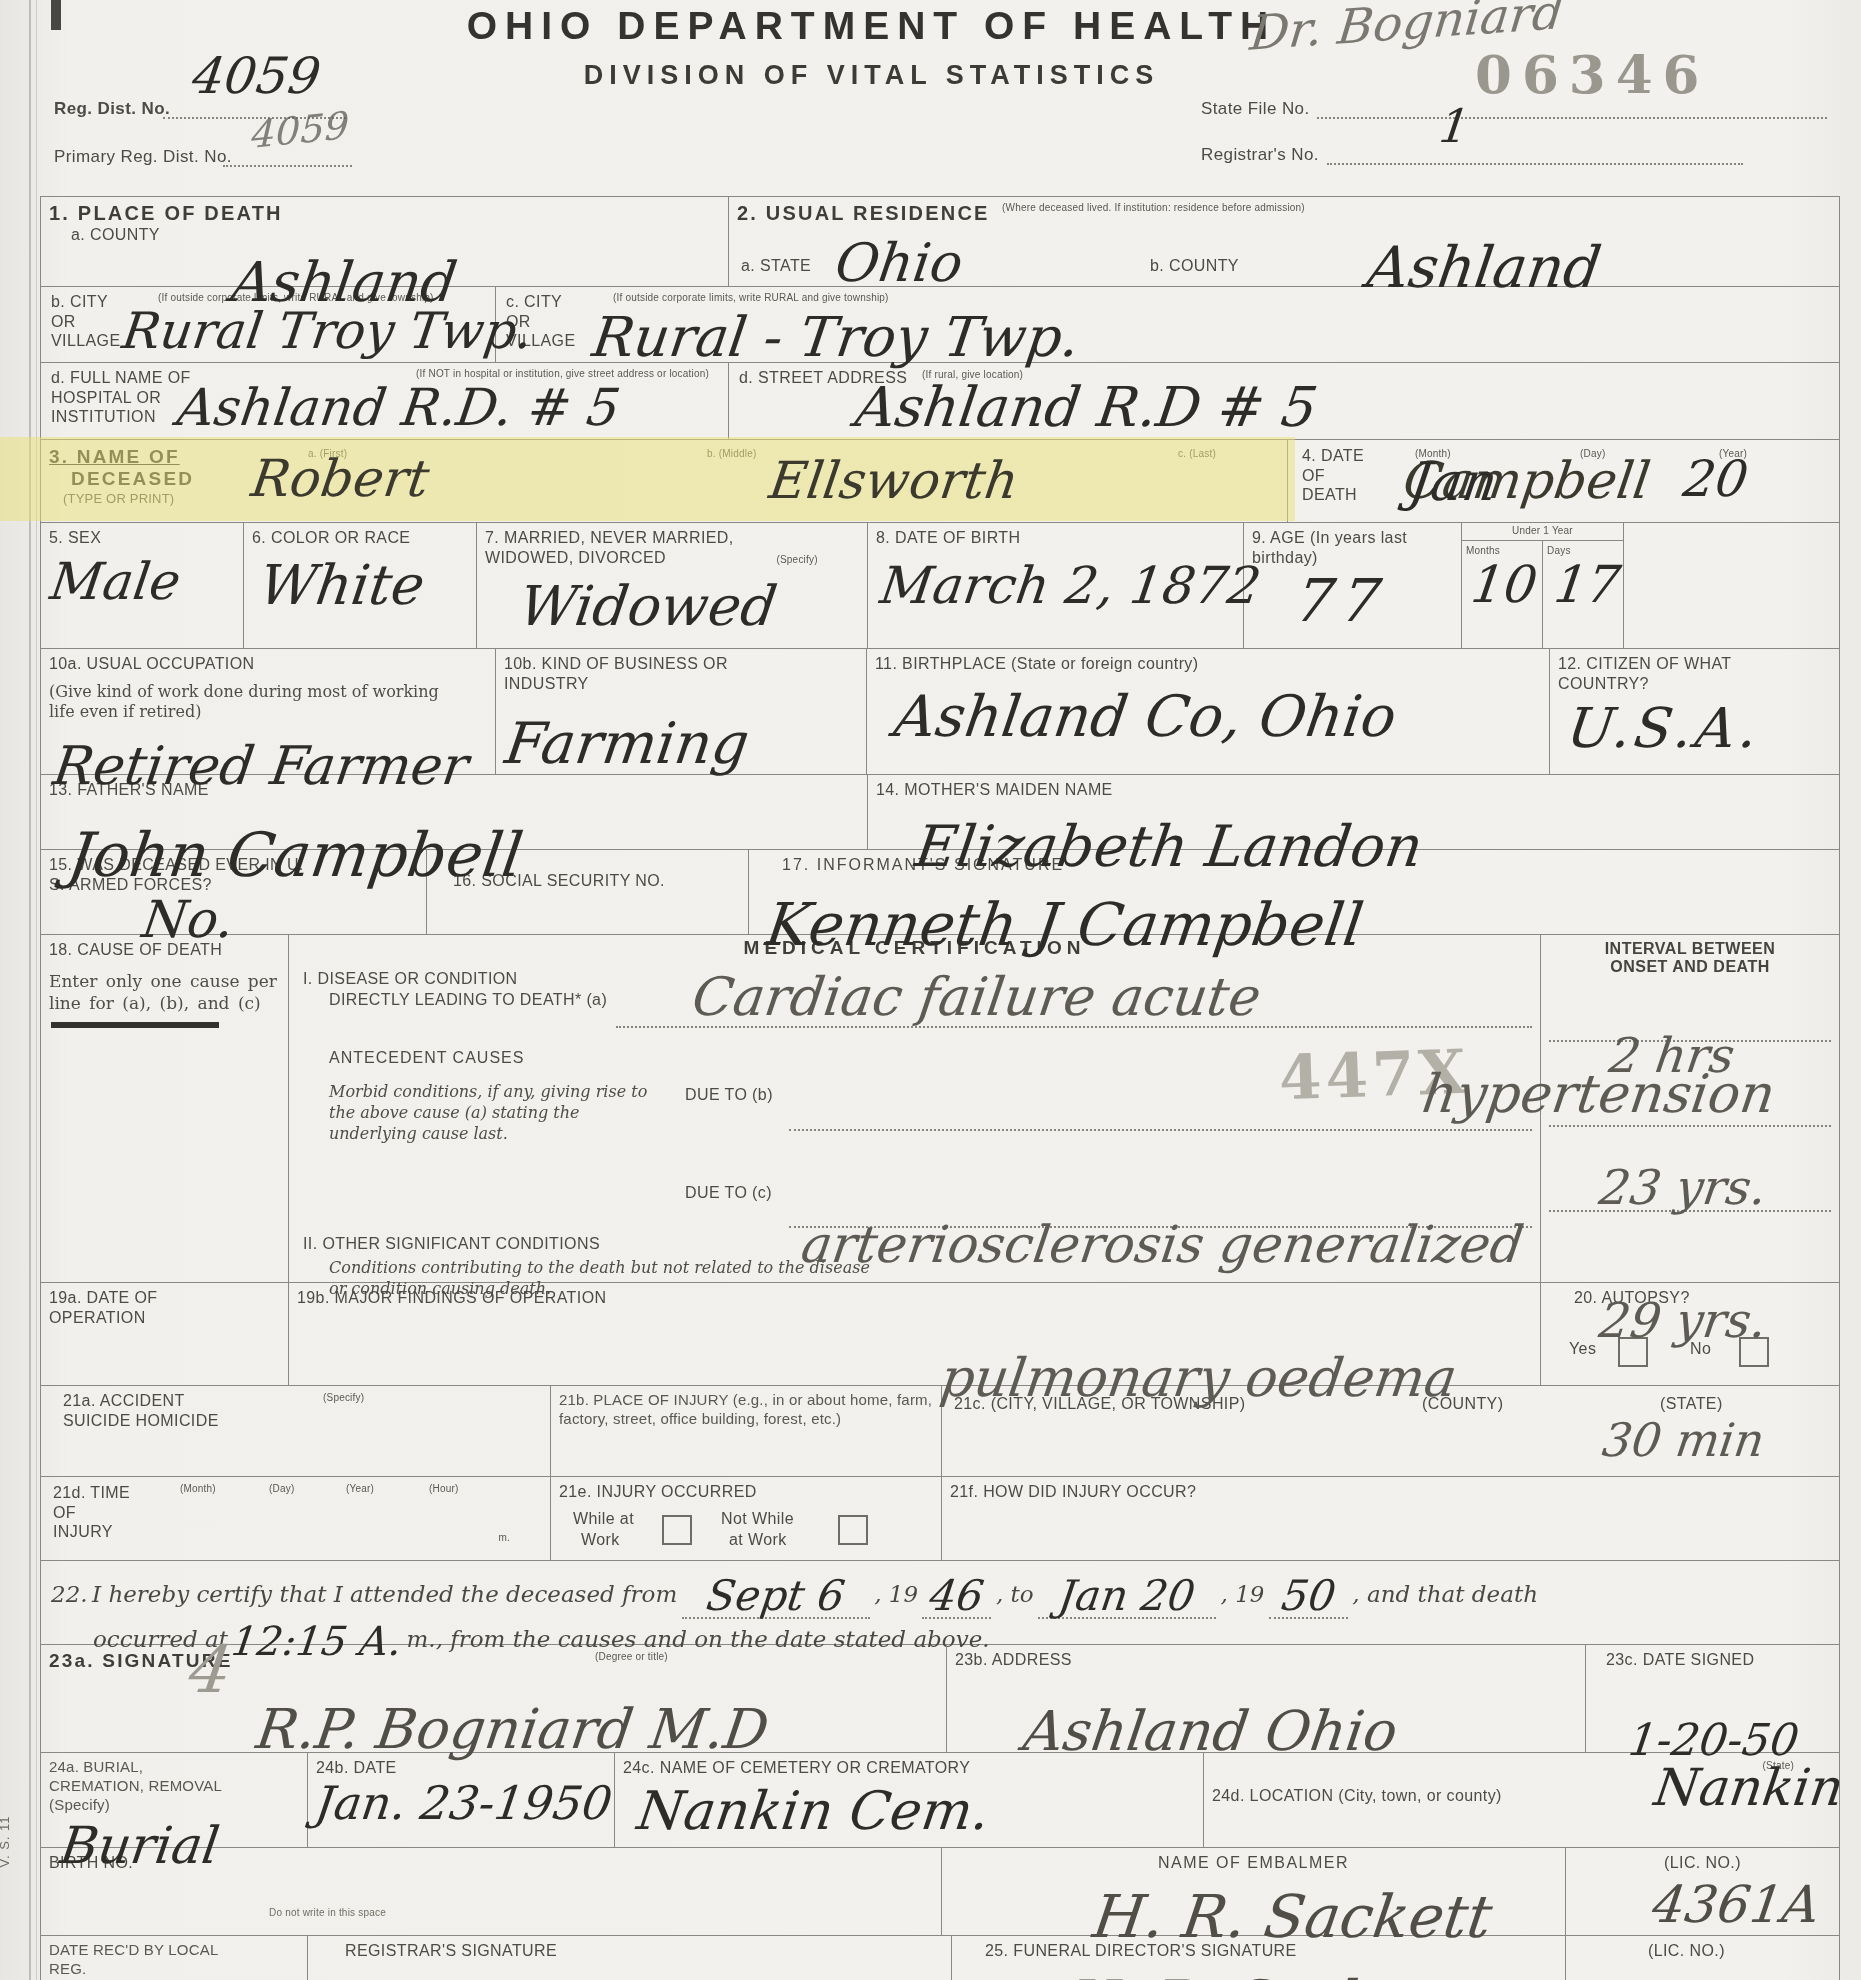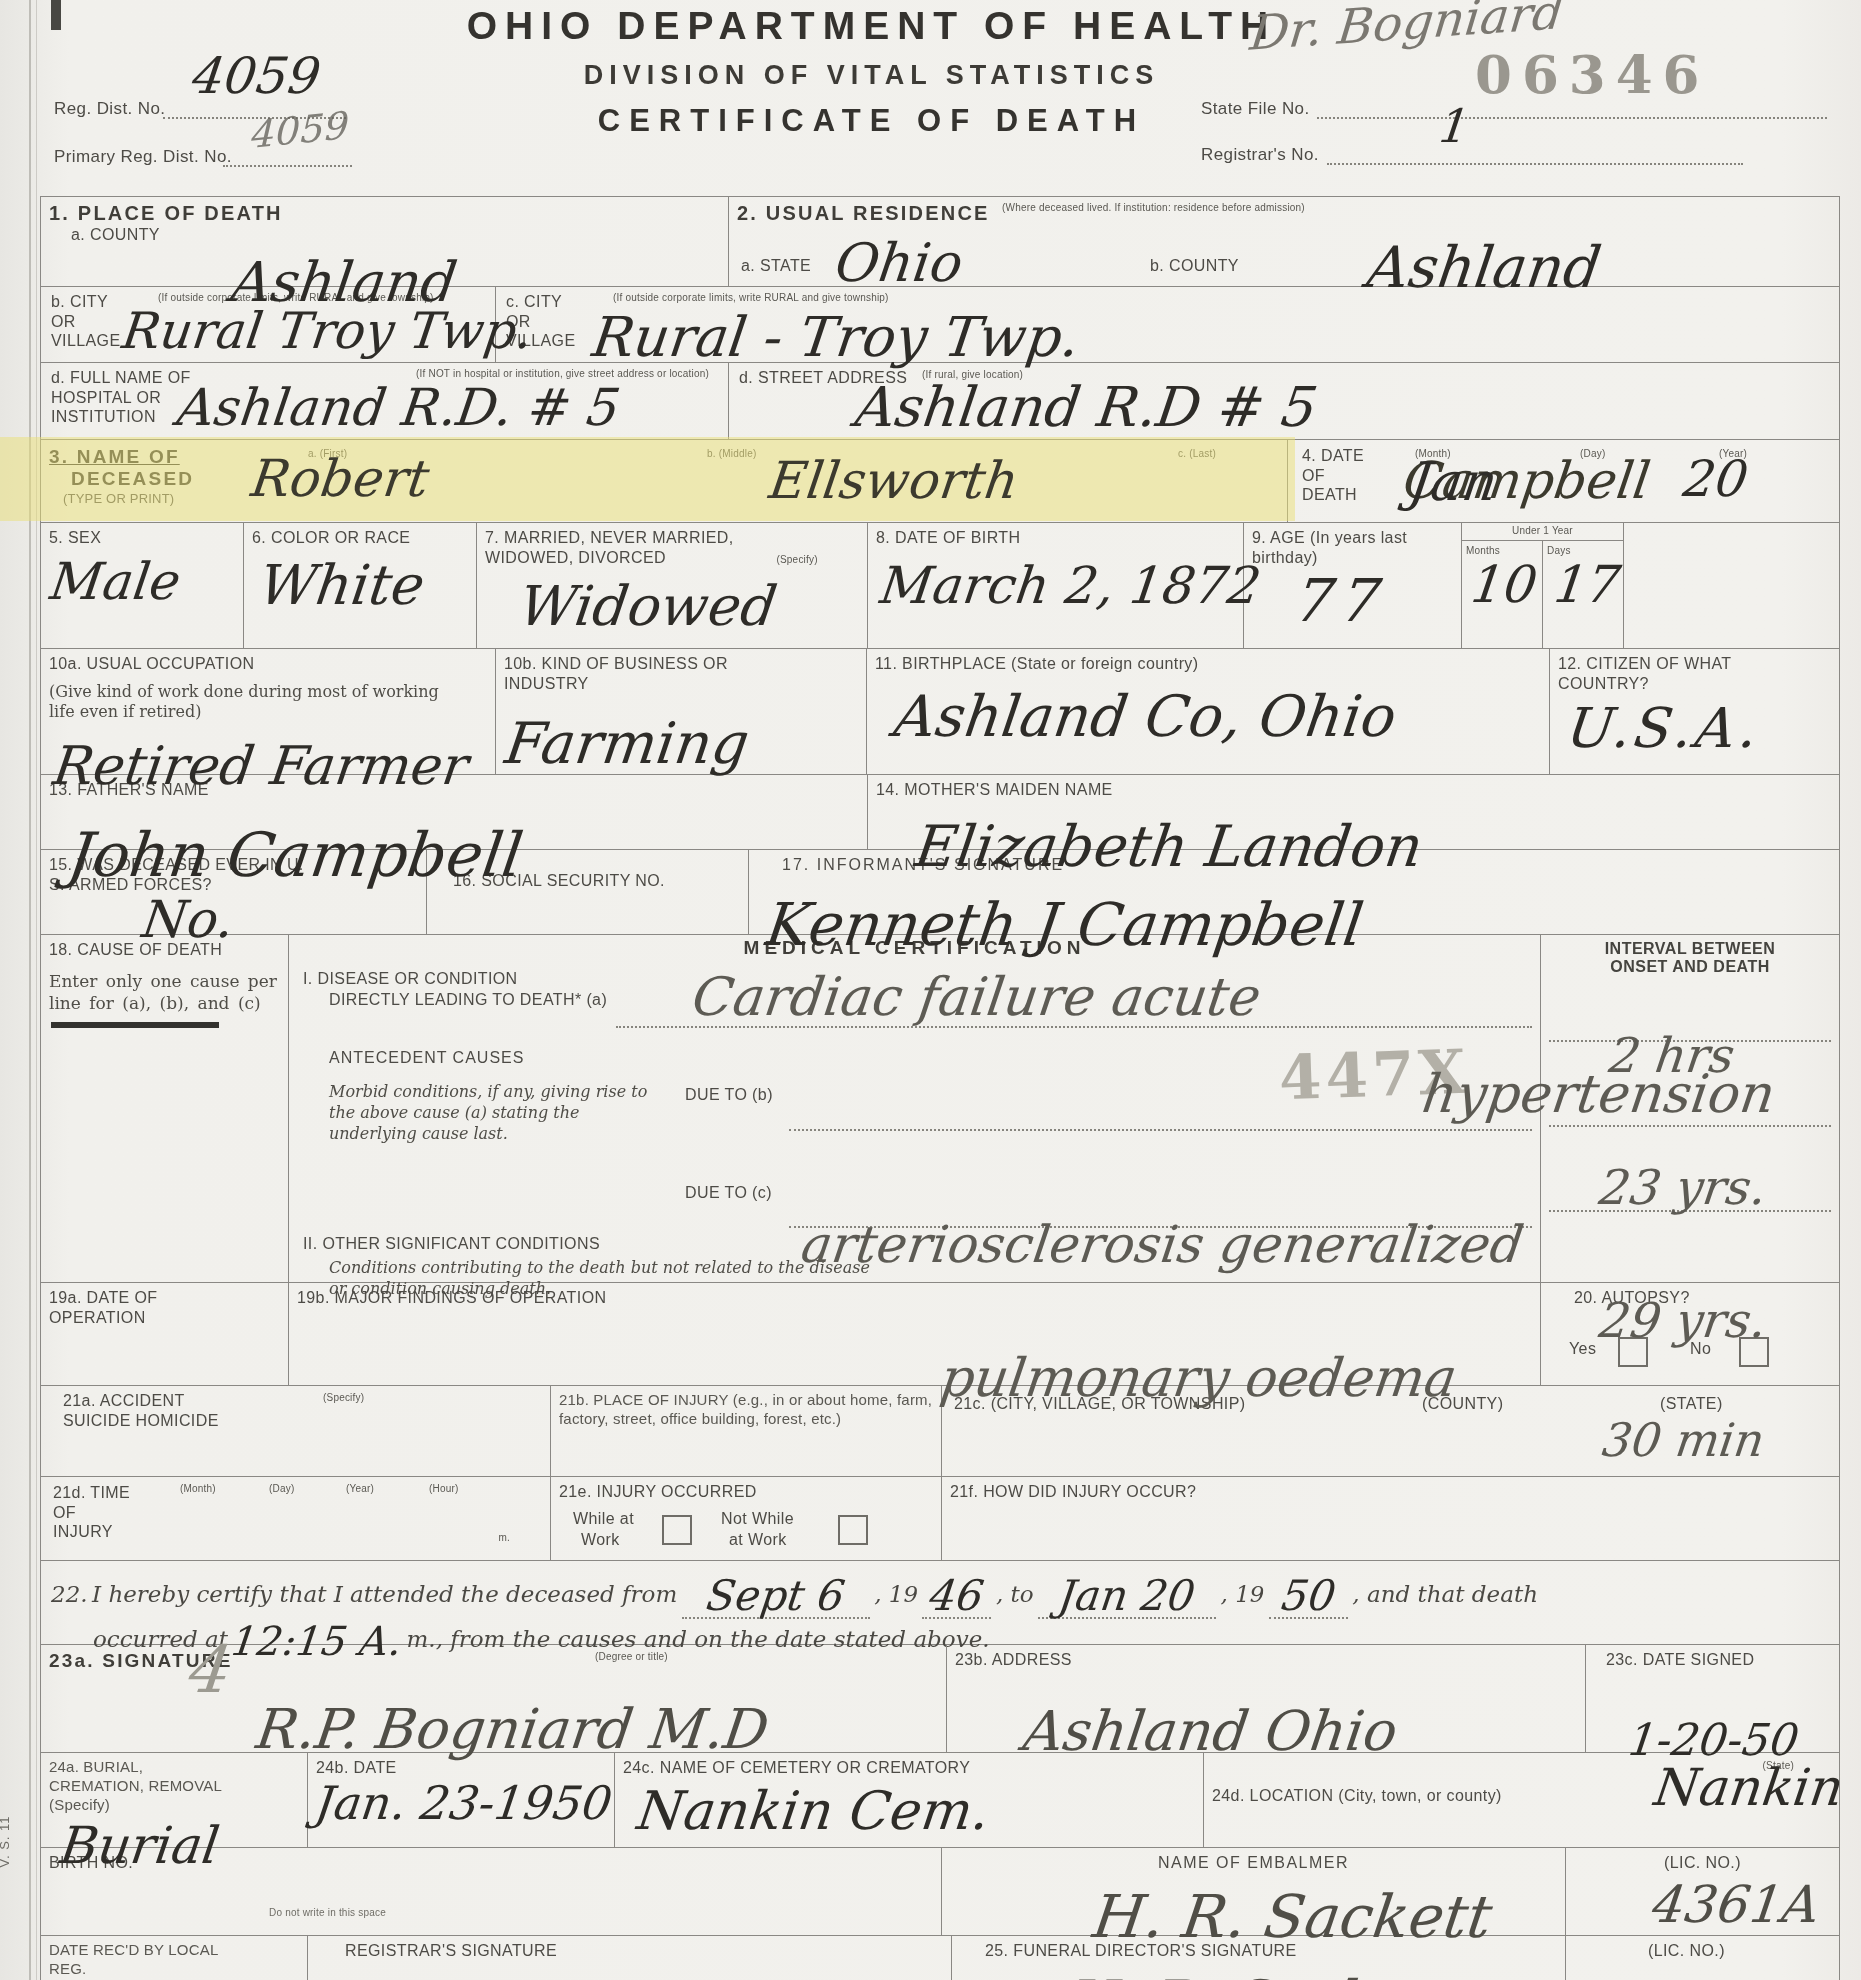--- a/index.html
+++ b/index.html
@@ -37,24 +37,23 @@
 
   <div class="abs" style="left:29px;top:0;bottom:0;width:5px;border-left:2px solid #b4b2ac;border-right:1px solid #c6c4bf;opacity:.8;height:1980px;"></div>
   <div class="abs" style="left:51px;top:0;width:10px;height:30px;background:#2a2926;opacity:.85;"></div>
   <div class="abs" style="left:-22px;top:1834px;transform:rotate(-90deg);font-size:13px;color:#6d6b65;letter-spacing:1px;"><span>V. S. 11</span></div>
 
   <div class="hl"></div>
 
   <div class="abs" style="left:337px;top:4px;width:1069px;text-align:center;">
     <div style="font-size:39px;font-weight:bold;letter-spacing:8px;color:#35332f;">OHIO DEPARTMENT OF HEALTH</div>
     <div style="font-size:27px;font-weight:bold;letter-spacing:6px;color:#3d3b36;margin-top:12px;">DIVISION OF VITAL STATISTICS</div>
-    <div style="font-size:31px;font-weight:bold;letter-spacing:9px;color:#35332f;margin-top:12px;">CERTIFICATE OF DEATH</div>
   </div>
 
-  <div class="abs lbl" style="left:54px;top:99px;font-size:17px;">Reg. Dist. No.</div>
+  <div class="abs lbl" style="left:54px;top:99px;font-size:17px;font-weight:bold;">Reg. Dist. No.</div>
   <div class="abs u" style="left:163px;top:95px;width:183px;height:22px;"></div>
   <div class="abs hw" style="left:193px;top:51px;font-size:50px;">4059</div>
 
   <div class="abs lbl" style="left:54px;top:147px;font-size:17px;">Primary Reg. Dist. No.</div>
   <div class="abs u" style="left:223px;top:143px;width:129px;height:22px;"></div>
   <div class="abs hw pencil" style="left:252px;top:111px;font-size:38px;transform:skewX(-8deg) rotate(-6deg);opacity:.75;">4059</div>
 
   <div class="abs hw pencil" style="left:1252px;top:-2px;font-size:48px;transform:skewX(-10deg) rotate(-4deg);color:#7b7871;">Dr. Bogniard</div>
   <div class="abs stamp" style="left:1475px;top:48px;font-size:53px;">06346</div>
 

